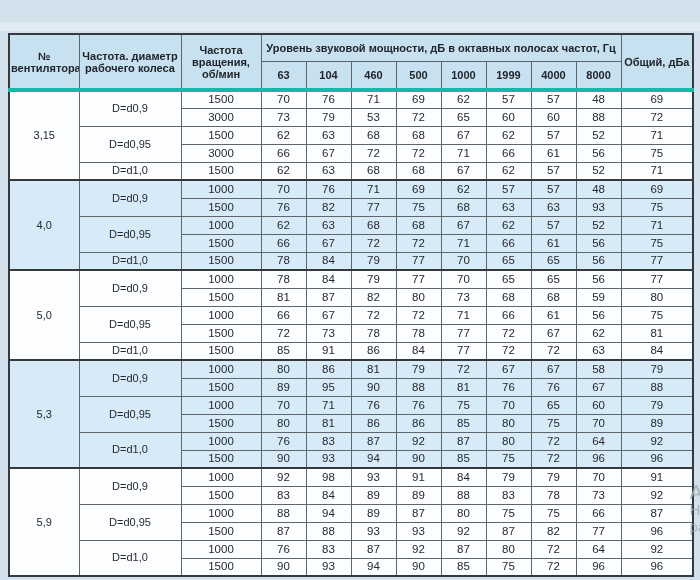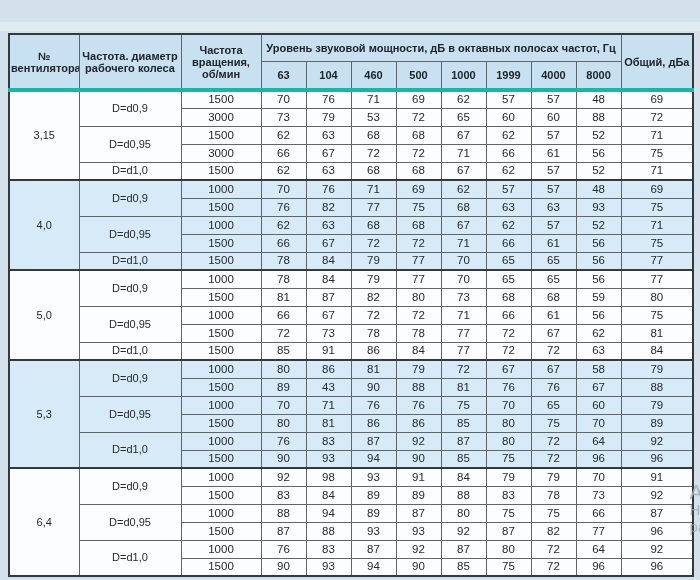--- a/index.html
+++ b/index.html
@@ -313,21 +313,21 @@
             <td class="level-cell">79</td>
             <td class="level-cell">72</td>
             <td class="level-cell">67</td>
             <td class="level-cell">67</td>
             <td class="level-cell">58</td>
             <td class="total-cell">79</td>
           </tr>
           <tr class="shaded">
             <td class="speed-cell">1500</td>
             <td class="level-cell">89</td>
-            <td class="level-cell">43</td>
+            <td class="level-cell">95</td>
             <td class="level-cell">90</td>
             <td class="level-cell">88</td>
             <td class="level-cell">81</td>
             <td class="level-cell">76</td>
             <td class="level-cell">76</td>
             <td class="level-cell">67</td>
             <td class="total-cell">88</td>
           </tr>
           <tr class="shaded">
             <td rowspan="2" class="diam-cell">D=d0,95</td>
@@ -373,21 +373,21 @@
             <td class="level-cell">93</td>
             <td class="level-cell">94</td>
             <td class="level-cell">90</td>
             <td class="level-cell">85</td>
             <td class="level-cell">75</td>
             <td class="level-cell">72</td>
             <td class="level-cell">96</td>
             <td class="total-cell">96</td>
           </tr>
           <tr class="group-start">
-            <td rowspan="6" class="fan-cell">6,4</td>
+            <td rowspan="6" class="fan-cell">5,9</td>
             <td rowspan="2" class="diam-cell">D=d0,9</td>
             <td class="speed-cell">1000</td>
             <td class="level-cell">92</td>
             <td class="level-cell">98</td>
             <td class="level-cell">93</td>
             <td class="level-cell">91</td>
             <td class="level-cell">84</td>
             <td class="level-cell">79</td>
             <td class="level-cell">79</td>
             <td class="level-cell">70</td>

